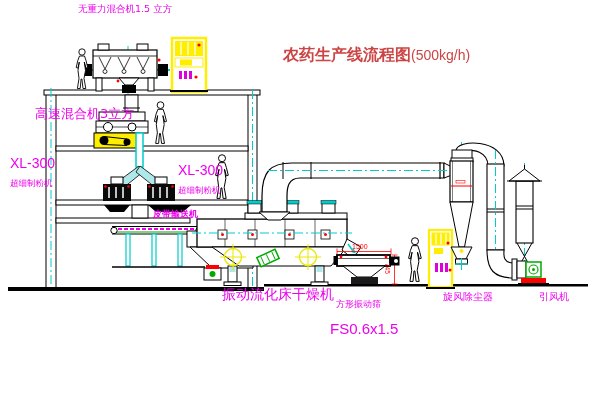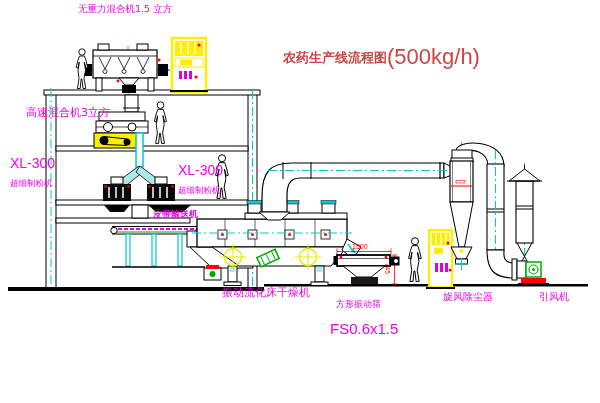--- a/index.html
+++ b/index.html
@@ -4,22 +4,22 @@
 <style>
   html,body{margin:0;padding:0;background:#fff;}
   #canvas{position:relative;width:600px;height:403px;background:#fff;overflow:hidden;
           font-family:"DejaVu Sans",sans-serif;}
   #drawing{position:absolute;left:0;top:0;}
   .lbl{position:absolute;color:#ee00ee;white-space:nowrap;line-height:1;}
   .model{font-family:"Liberation Sans",sans-serif;}
   .dim{position:absolute;color:#ff0000;white-space:nowrap;line-height:1;
        font-family:"Liberation Sans",sans-serif;}
   #title{position:absolute;left:283px;top:46px;color:#cc4444;white-space:nowrap;line-height:1;}
-  #title .t-main{font-size:13px;font-weight:bold;vertical-align:middle;}
-  #title .t-cap{font-size:22px;font-weight:normal;vertical-align:middle;
+  #title .t-main{font-size:16px;font-weight:bold;vertical-align:middle;}
+  #title .t-cap{font-size:14px;font-weight:normal;vertical-align:middle;
                 font-family:"Liberation Sans",sans-serif;}
 </style>
 </head>
 <body>
 
 <div id="canvas">
 
 <svg id="drawing" width="600" height="403" viewBox="0 0 600 403">
   <defs>
     <symbol id="person" viewBox="0 0 20 44">
@@ -293,30 +293,30 @@
   <use href="#person" x="150" y="99" width="21" height="49"></use>
   <use href="#person" x="211" y="152" width="22" height="51"></use>
   <use href="#person" x="404" y="235" width="22" height="51"></use>
 </svg>
 
 <div id="title">
   <span class="t-main">农药生产线流程图</span><span class="t-cap">(500kg/h)</span>
 </div>
 
 <div class="lbl" style="left:78px;top:4px;font-size:9.5px;">无重力混合机1.5 立方</div>
-<div class="lbl" style="left:26px;top:107px;font-size:11px;">高速混合机3立方</div>
+<div class="lbl" style="left:35px;top:107px;font-size:13px;">高速混合机3立方</div>
 
 <div class="lbl model" style="left:10px;top:156px;font-size:14px;">XL-300</div>
 <div class="lbl" style="left:10px;top:179px;font-size:8.5px;">超细制粉机</div>
 <div class="lbl model" style="left:178px;top:163px;font-size:14px;">XL-300</div>
 <div class="lbl" style="left:178px;top:186px;font-size:8.5px;">超细制粉机</div>
 
 <div class="lbl" style="left:153px;top:210px;font-size:9px;font-weight:bold;">皮带输送机</div>
 
-<div class="lbl" style="left:222px;top:287px;font-size:11px;">振动流化床干燥机</div>
+<div class="lbl" style="left:222px;top:287px;font-size:14px;">振动流化床干燥机</div>
 
 <div class="lbl" style="left:336px;top:287px;font-size:9px;margin-top:13px;">方形振动筛</div>
 <div class="lbl model" style="left:330px;top:286px;font-size:15px;margin-top:35px;">FS0.6x1.5</div>
 
 <div class="lbl" style="left:443px;top:292px;font-size:10px;">旋风除尘器</div>
 <div class="lbl" style="left:539px;top:292px;font-size:10px;text-align:right;">引风机</div>
 
 <div class="dim" style="left:352px;top:243px;font-size:7px;">1500</div>
 <div class="dim" style="left:390px;top:263px;font-size:6.5px;transform:rotate(90deg);transform-origin:left top;">745</div>
 

